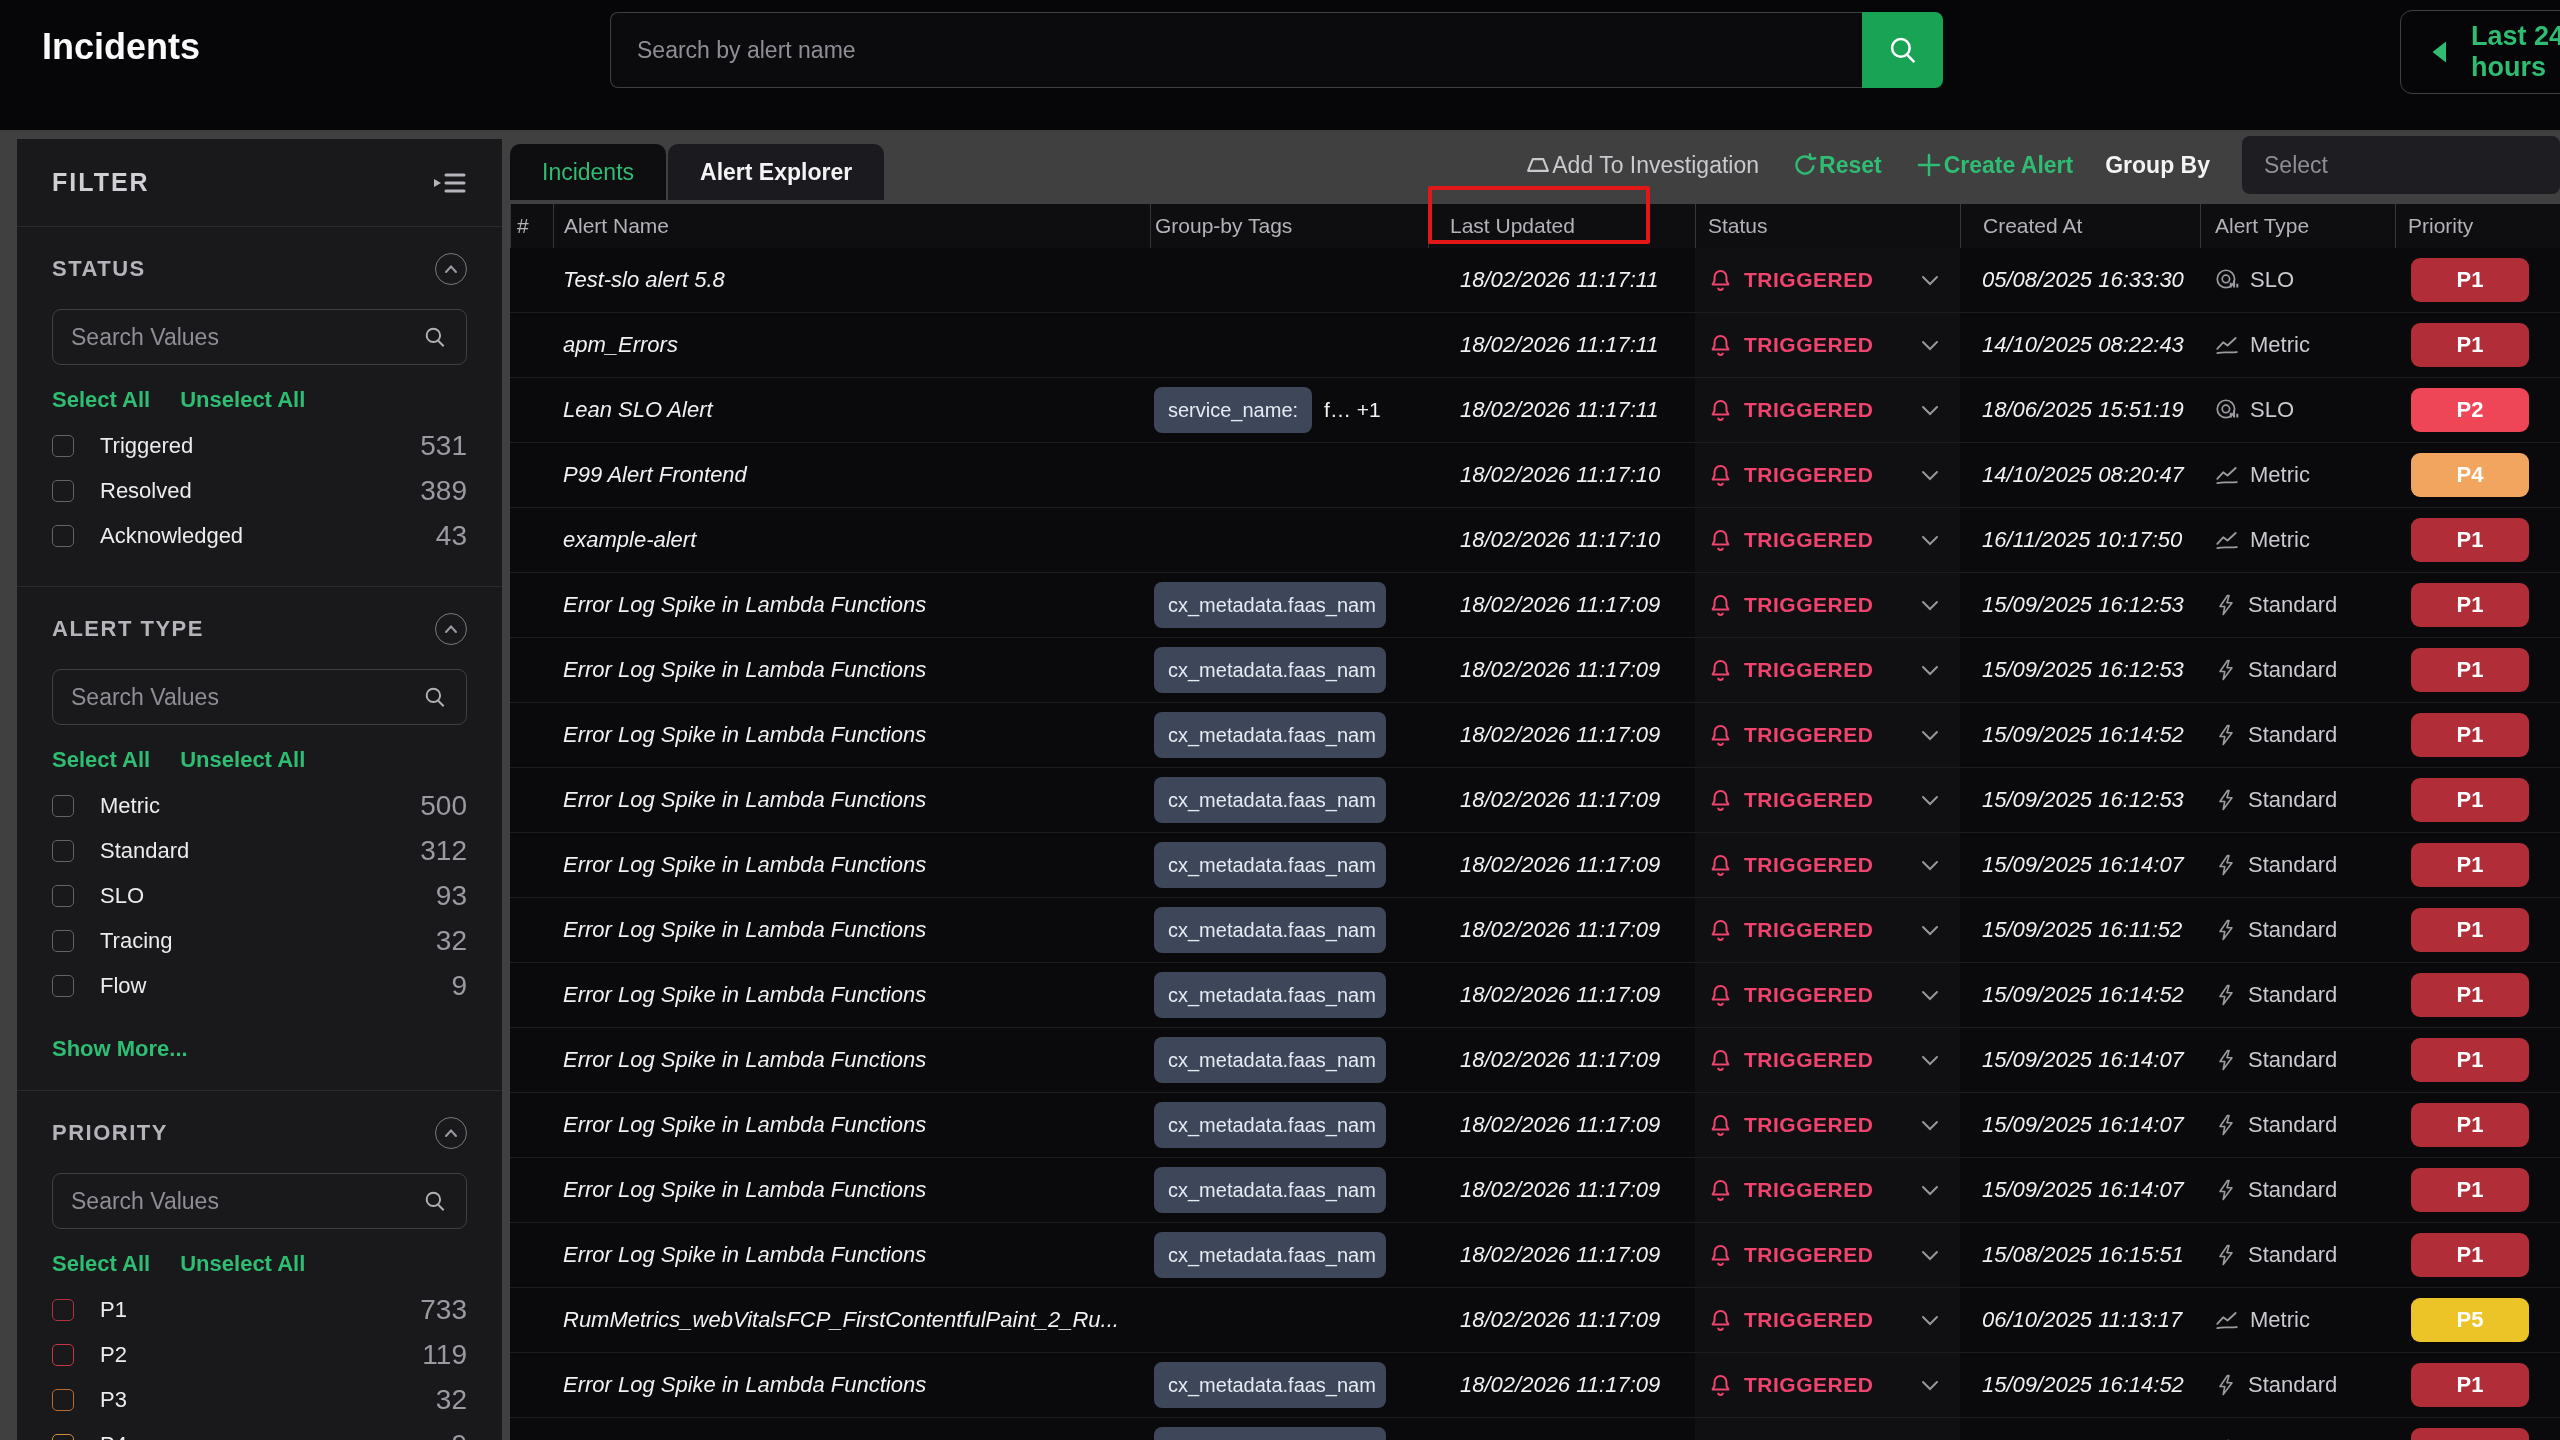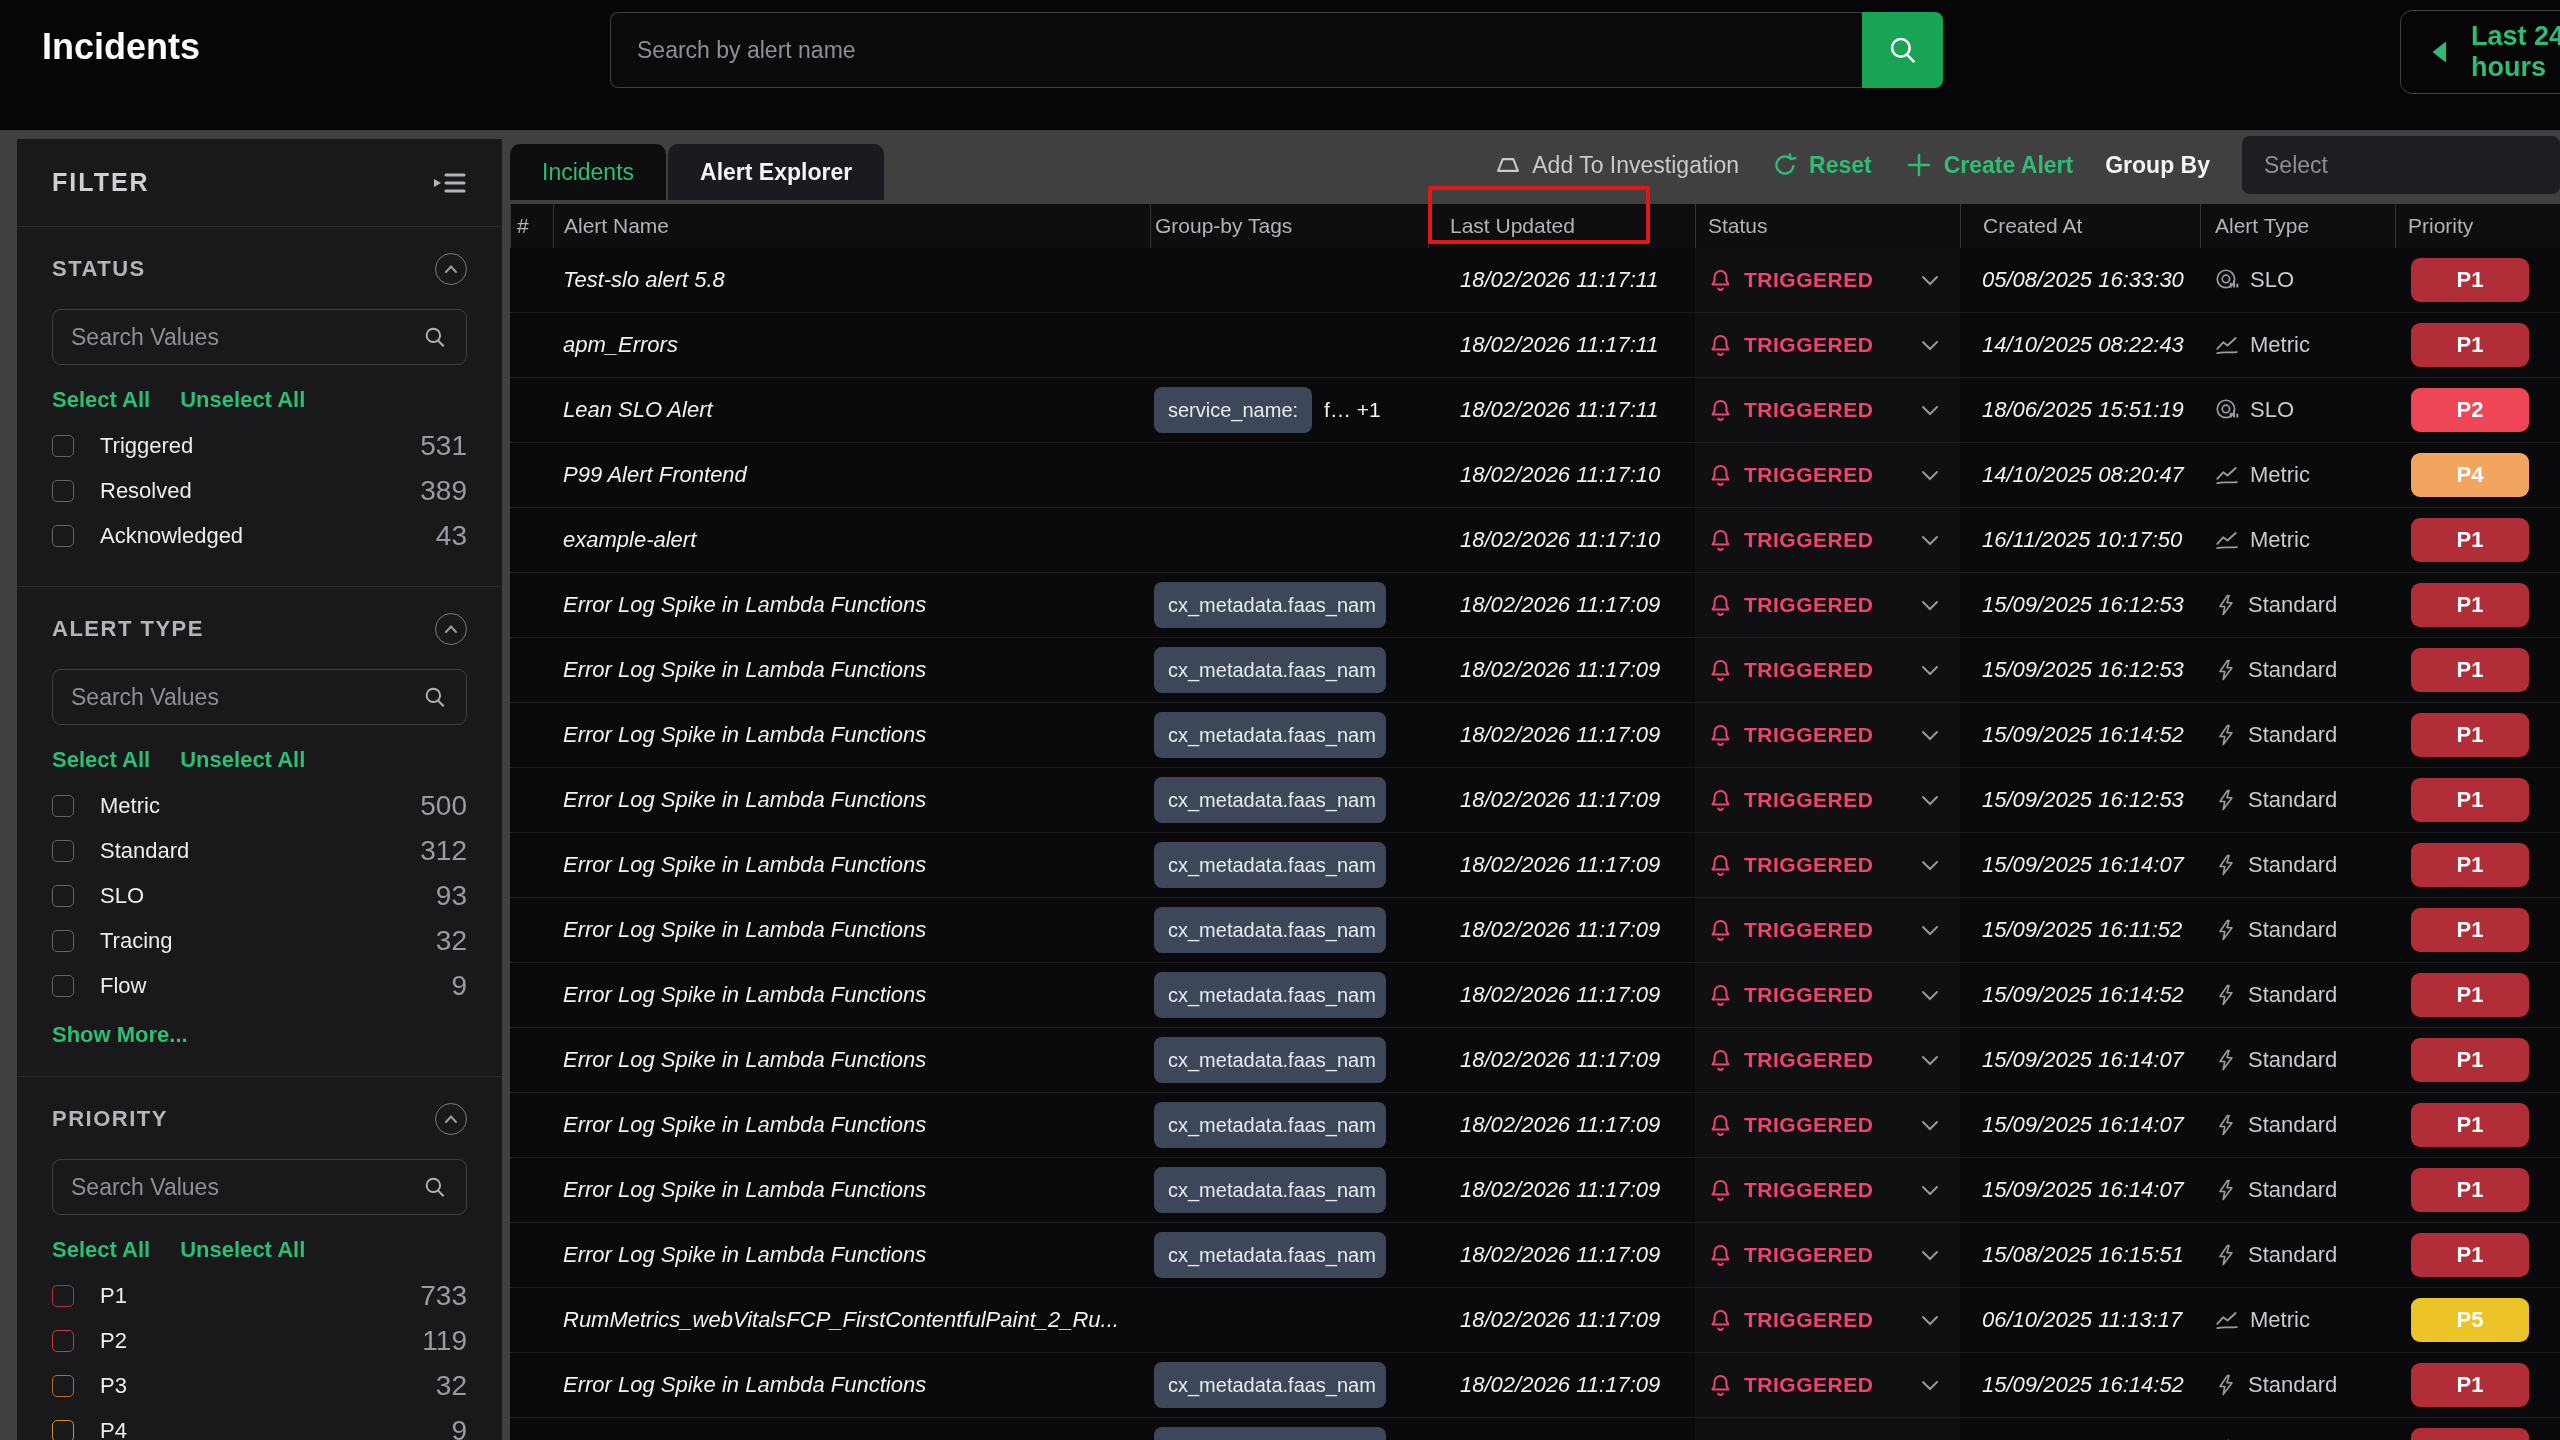--- a/index.html
+++ b/index.html
@@ -35,32 +35,32 @@
                padding:0 18px; }
   .sb-search input { flex:1; background:transparent; border:none; outline:none; color:#e0e0e4;
                      font-size:23px; font-family:"Liberation Sans", sans-serif; }
   .sb-search input::placeholder { color:#8e8e96; }
   .links { margin:22px 0 10px; display:flex; gap:30px; }
   .green-link { color:#2ebd72; font-size:22px; font-weight:600; cursor:pointer; }
   .item { display:flex; align-items:center; height:45px; cursor:pointer; }
   .cb { width:22px; height:22px; border:1.6px solid #62626a; border-radius:5px; margin-right:26px; flex:0 0 auto; }
   .item-label { font-size:22px; color:#ececef; flex:1; }
   .item-count { font-size:28px; color:#9a9aa2; }
-  .show-more { margin-top:14px; }
+  .show-more { margin-top:28px; }
 
   
   .main { position:absolute; left:510px; top:130px; width:2050px; height:1310px; display:flex;
           flex-direction:column; overflow:hidden; }
   .tabbar { height:70px; display:flex; align-items:flex-end; flex:0 0 auto; }
   .tab { height:56px; padding:0 32px; font-size:23px; display:flex; align-items:center;
          border-radius:10px 10px 0 0; cursor:pointer; }
   .tab.inactive { background:#0e0e10; color:#2ebd72; }
   .tab.active { background:#1b1b1f; color:#f4f4f6; font-weight:600; }
   .toolbar { margin-left:auto; display:flex; align-items:center; gap:32px; height:100%; }
-  .tool-btn { display:flex; align-items:center; gap:10px; font-size:23px; cursor:pointer; white-space:nowrap; }
+  .tool-btn { display:flex; align-items:center; gap:0; font-size:23px; cursor:pointer; white-space:nowrap; }
   .tool-gray { color:#c9c9cf; }
   .tool-green { color:#2ebd72; font-weight:600; }
   .groupby-label { color:#f4f4f6; font-size:23px; font-weight:700; white-space:nowrap; }
   .select-box { width:318px; height:58px; background:#1d1d22; border-radius:8px; display:flex;
                 align-items:center; padding-left:22px; color:#8e8e96; font-size:23px; cursor:pointer;
                 flex:0 0 auto; }
 
   
   .thead { height:44px; margin-top:4px; background:#0e0e11; display:flex; align-items:stretch;
            position:relative; flex:0 0 auto; }

